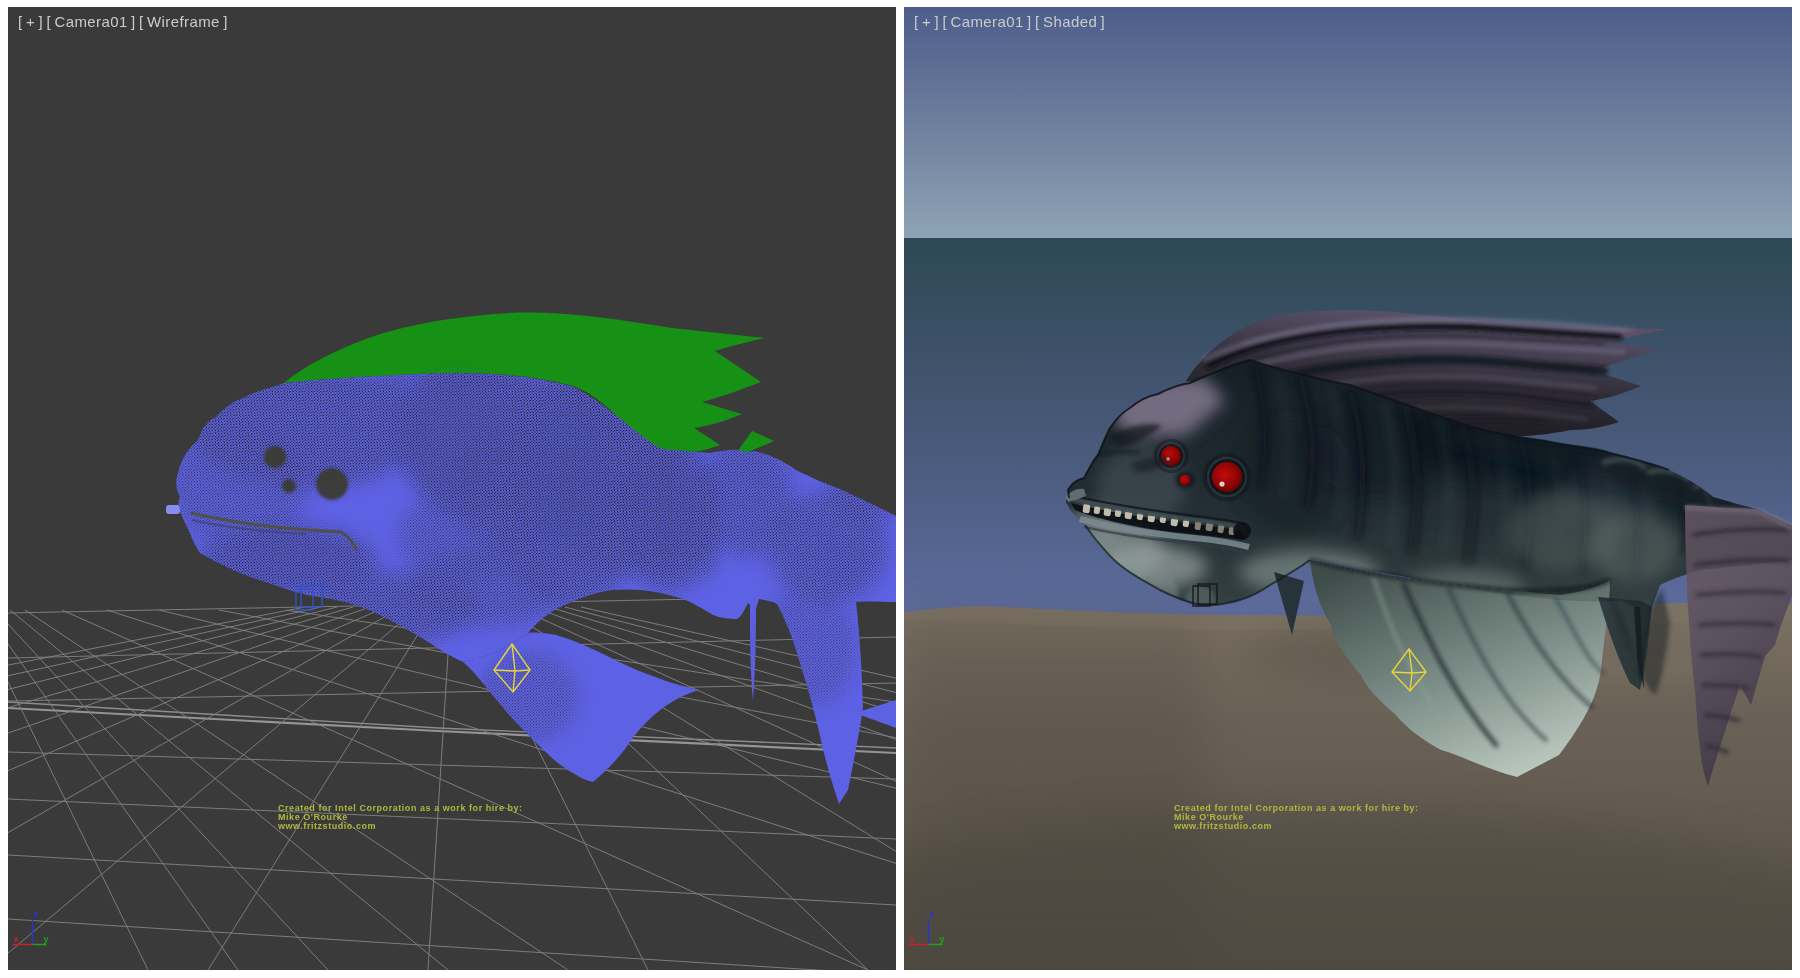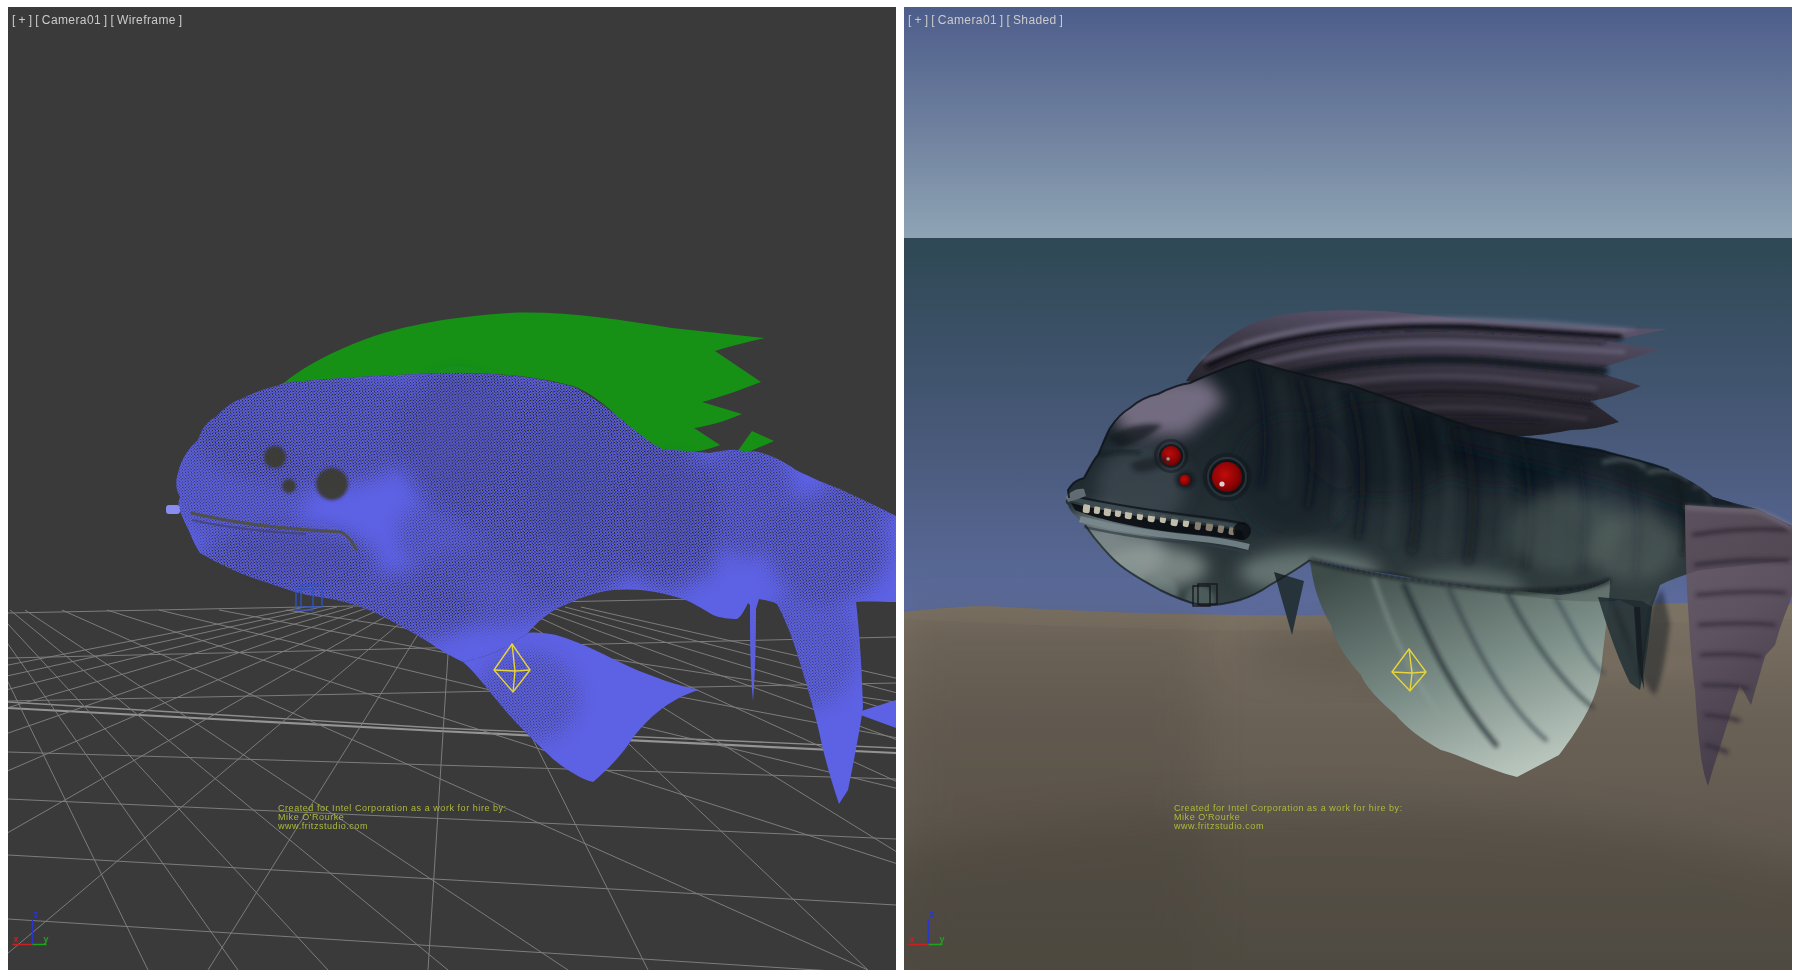--- a/index.html
+++ b/index.html
@@ -1,18 +1,18 @@
 <!DOCTYPE html>
 <html><head><meta charset="utf-8"><title>v</title><style>
 html,body{margin:0;padding:0;background:#fff;width:1800px;height:978px;overflow:hidden;font-family:"Liberation Sans",sans-serif}
 .panel{position:absolute;top:7px;height:963px;width:888px;overflow:hidden}
 #lp{left:8px;background:#3a3a3a}
 #rp{left:904px;background:#46587c}
-.vplabel{position:absolute;left:4px;top:6px;font-size:12px;color:#cbcbcb;letter-spacing:0.4px}
-.credit{position:absolute;left:270px;top:797px;font-size:9px;font-weight:normal;color:#aeb93c;line-height:9px;letter-spacing:0.55px;filter:blur(0.35px)}
+.vplabel{position:absolute;left:10px;top:6px;font-size:15px;color:#cbcbcb;letter-spacing:0.4px}
+.credit{position:absolute;left:270px;top:797px;font-size:9px;font-weight:bold;color:#aeb93c;line-height:9px;letter-spacing:0.55px;filter:blur(0.35px)}
 </style></head>
 <body>
 <div id="lp" class="panel">
     <svg width="888" height="963" style="position:absolute;left:0;top:0">
       <g stroke="#979797" stroke-width="0.95" opacity="0.75">
         <line x1="0" y1="606" x2="888" y2="588"></line>
         <line x1="0" y1="651" x2="888" y2="630"></line>
         <line x1="0" y1="694" x2="888" y2="676"></line>
         <line x1="0" y1="745" x2="888" y2="772"></line>
         <line x1="0" y1="792" x2="888" y2="832"></line>

